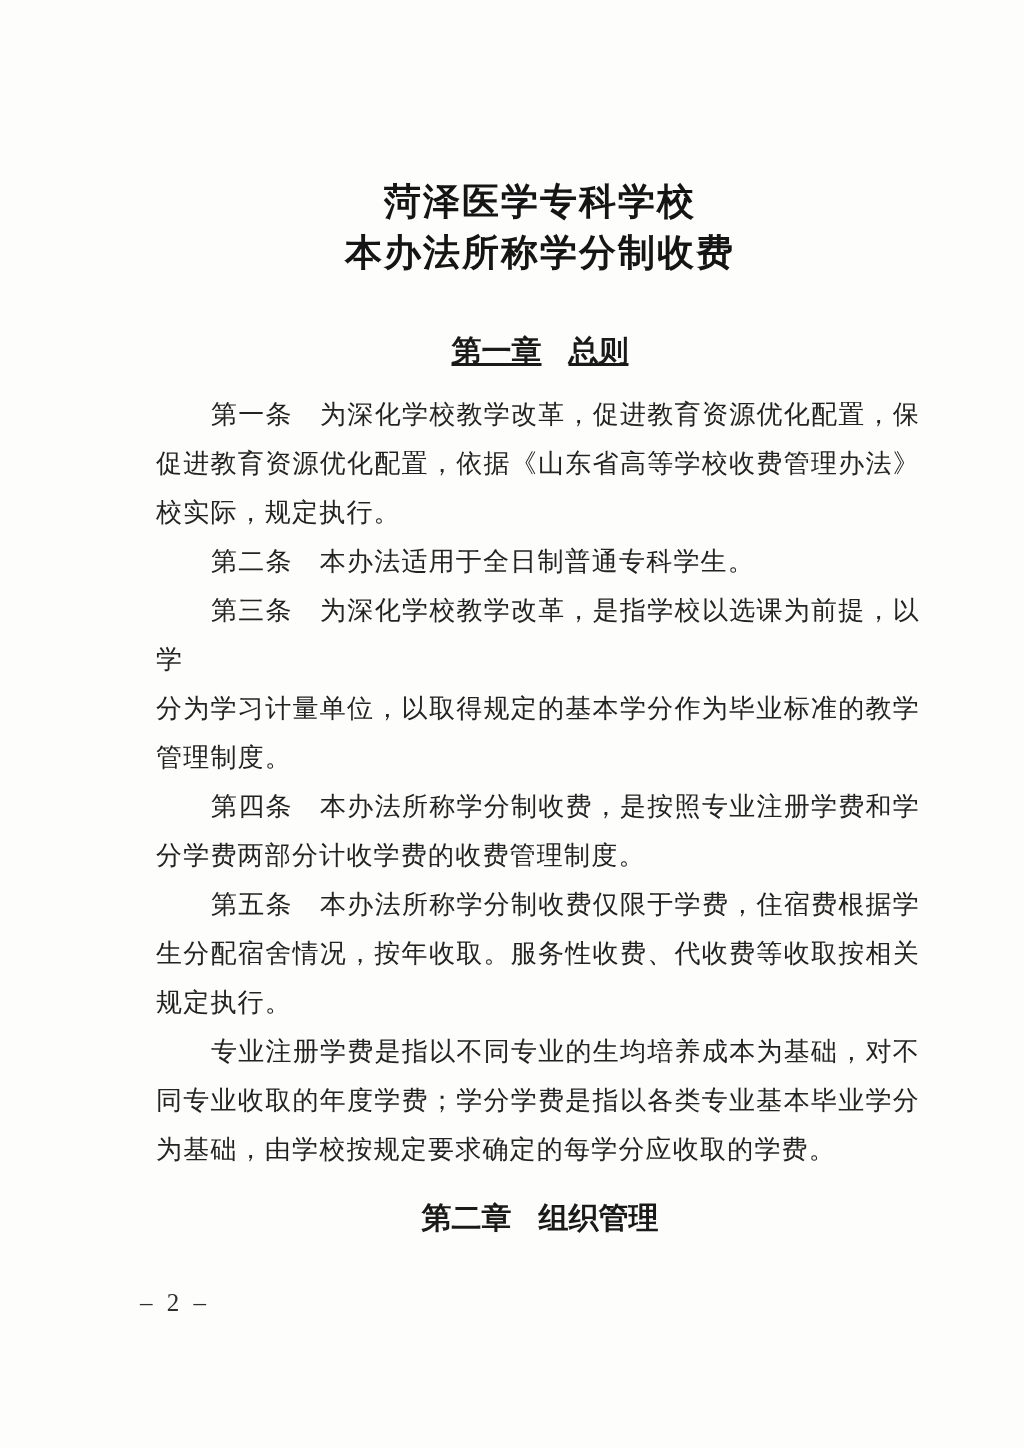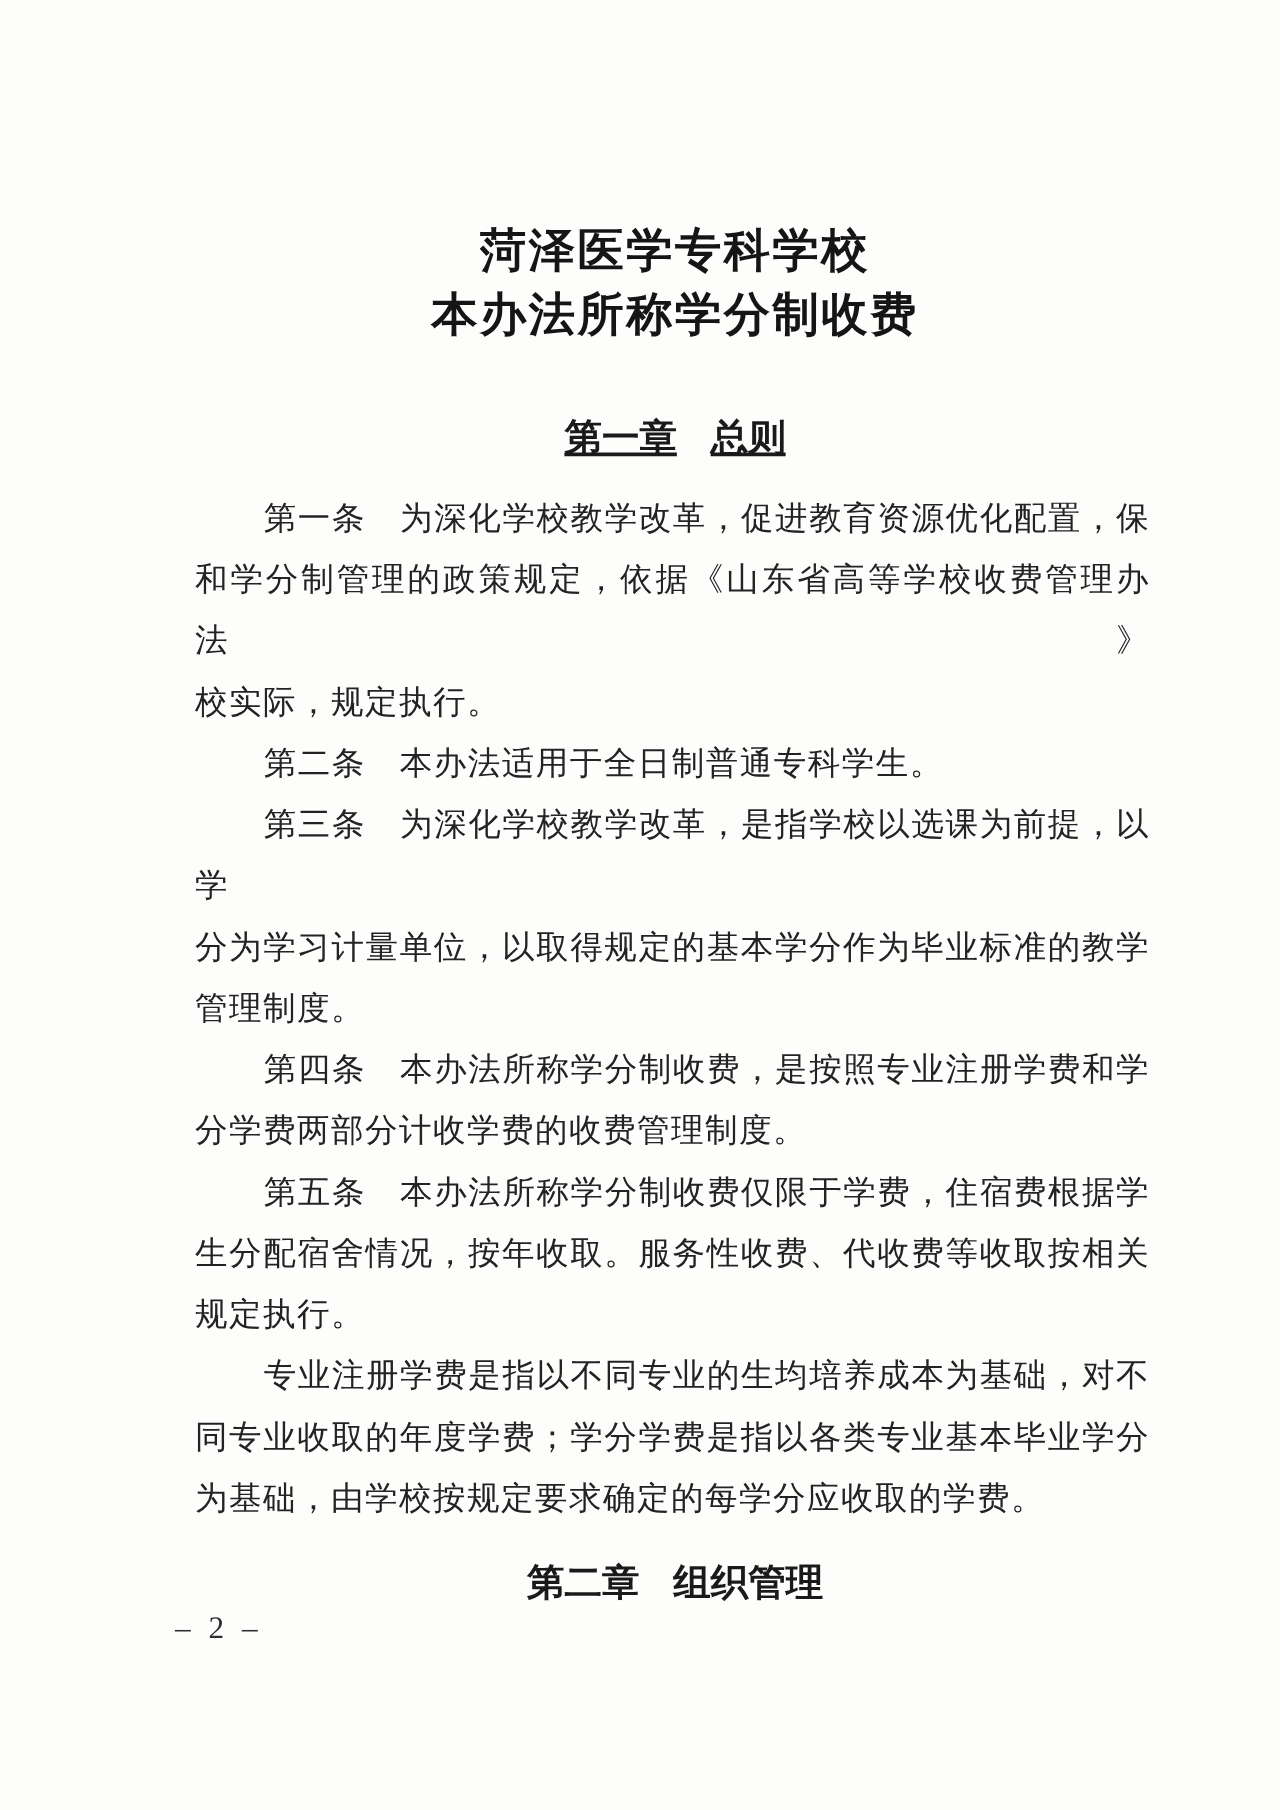--- a/index.html
+++ b/index.html
@@ -73,21 +73,21 @@
   </header>
 
   <div class="chapter-heading first">
     <span class="chapter-number">第一章</span><span class="chapter-title">总则</span>
   </div>
 
   <div class="body-text">
 
     <p class="para">
       <span class="line indent">第一条　为深化学校教学改革，促进教育资源优化配置，保</span>
-      <span class="line">和学分制管理的政策规定，依据《山东省高等学校收费管理办法》</span>
+      <span class="line">促进教育资源优化配置，依据《山东省高等学校收费管理办法》</span>
       <span class="line last">校实际，规定执行。</span>
     </p>
 
     <p class="para">
       <span class="line indent last">第二条　本办法适用于全日制普通专科学生。</span>
     </p>
 
     <p class="para">
       <span class="line indent">第三条　为深化学校教学改革，是指学校以选课为前提，以学</span>
       <span class="line">分为学习计量单位，以取得规定的基本学分作为毕业标准的教学</span>

